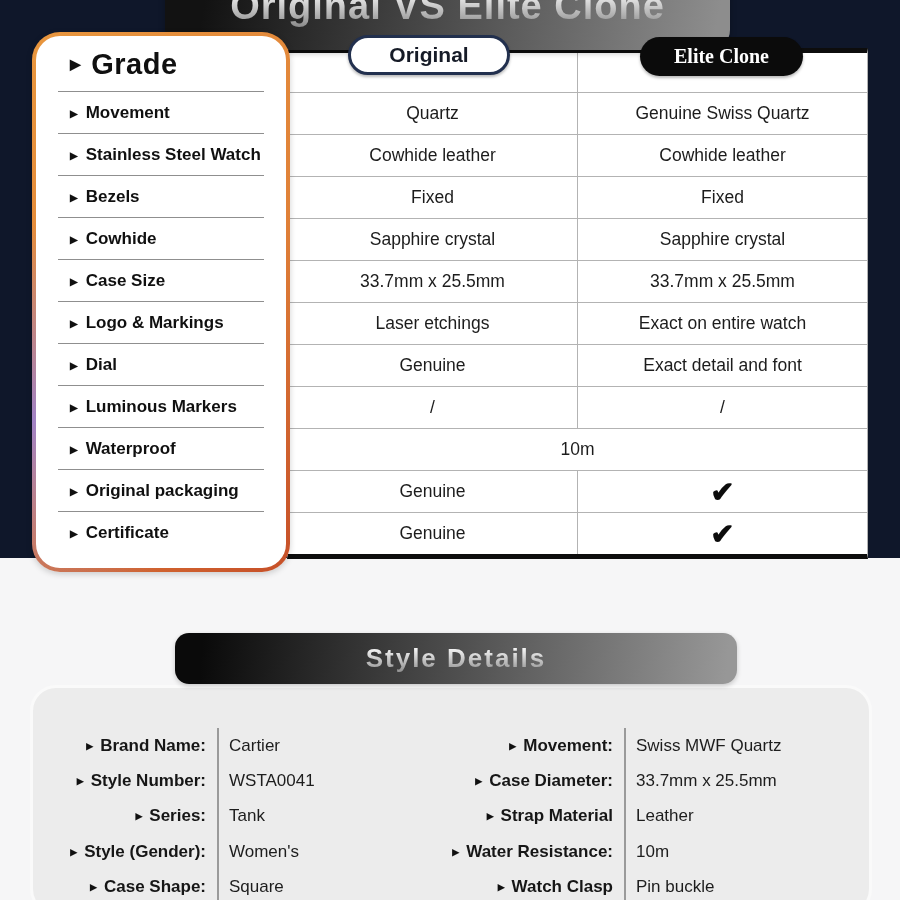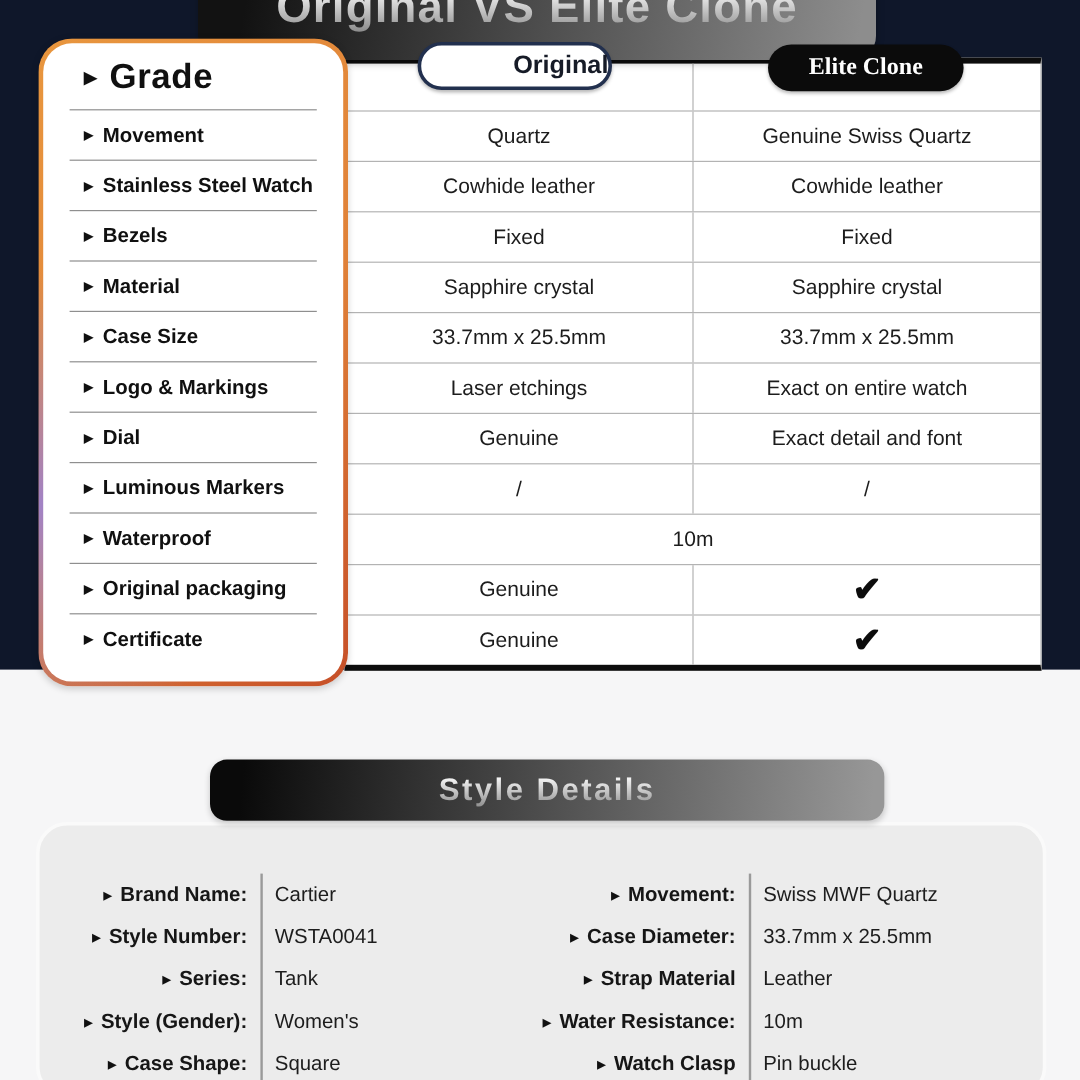--- a/index.html
+++ b/index.html
@@ -25,21 +25,21 @@
   .trow.head { height:39px; border-top:none; }
   .tcell { flex:1; display:flex; align-items:center; justify-content:center;
     font-size:17.5px; color:#1c1c1c; }
   .tcell.c1 { border-right:1px solid #b3b3b3; }
   .tcell.check { font-size:29px; font-weight:bold; color:#0c0c0c; }
 
   
   .pill { position:absolute; z-index:4; display:flex; align-items:center; justify-content:center;
     border-radius:22px; font-weight:bold; }
   .pill-original { left:348px; top:35px; width:162px; height:40px; background:#ffffff;
-    border:3px solid #22304e; color:#161b27; font-size:21px; box-shadow:0 2px 3px rgba(0,0,0,.28);justify-content:flex-end; }
+    border:3px solid #22304e; color:#161b27; font-size:21px; box-shadow:0 2px 3px rgba(0,0,0,.28); }
   .pill-clone { left:640px; top:37px; width:163px; height:39px; background:#0b0b0b;
     color:#ffffff; font-size:20px; box-shadow:0 2px 3px rgba(0,0,0,.28);font-family:Liberation Serif, serif; }
 
   
   .side-card { position:absolute; left:32px; top:32px; width:258px; height:540px;
     padding:4px; border-radius:28px; z-index:3;
     background:
       radial-gradient(circle at 0% 72%, #a183c6 0%, rgba(161,131,198,0) 42%),
       linear-gradient(135deg, #e8963e 0%, #e08138 55%, #c64f28 100%);
     box-shadow:0 2px 6px rgba(0,0,0,.18); }
@@ -167,21 +167,21 @@
       <div class="side-item" style="top:98px">
         <span class="tri">▶</span>
         <span>Stainless Steel Watch</span>
       </div>
       <div class="side-item" style="top:140px">
         <span class="tri">▶</span>
         <span>Bezels</span>
       </div>
       <div class="side-item" style="top:182px">
         <span class="tri">▶</span>
-        <span>Material</span>
+        <span>Cowhide</span>
       </div>
       <div class="side-item" style="top:224px">
         <span class="tri">▶</span>
         <span>Case Size</span>
       </div>
       <div class="side-item" style="top:266px">
         <span class="tri">▶</span>
         <span>Logo &amp; Markings</span>
       </div>
       <div class="side-item" style="top:308px">

